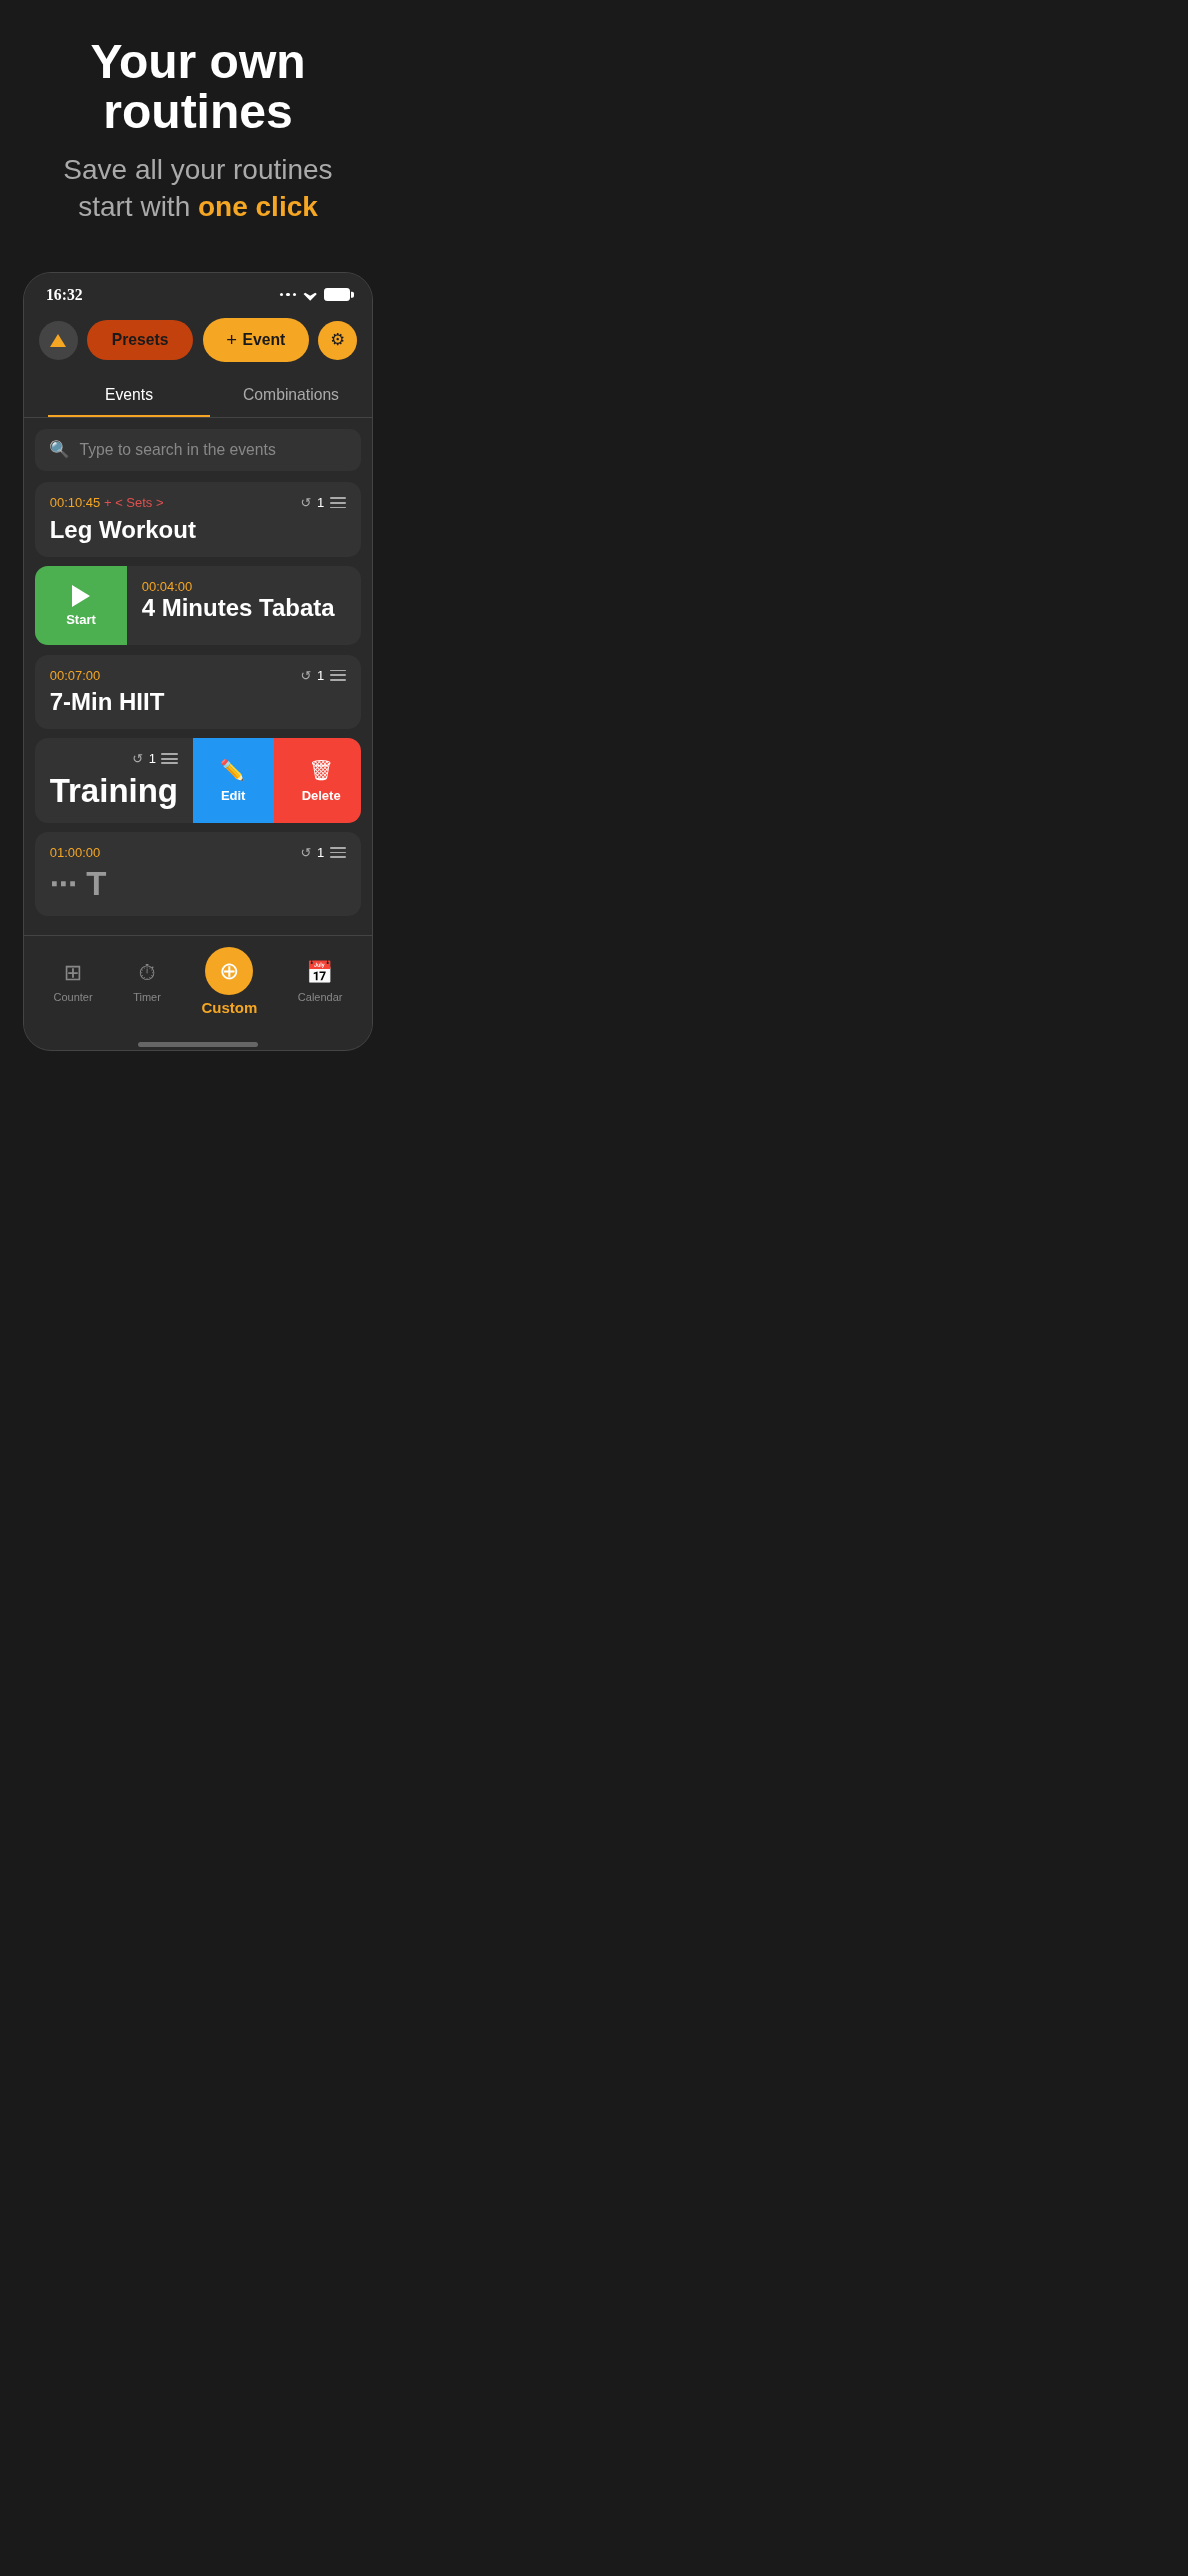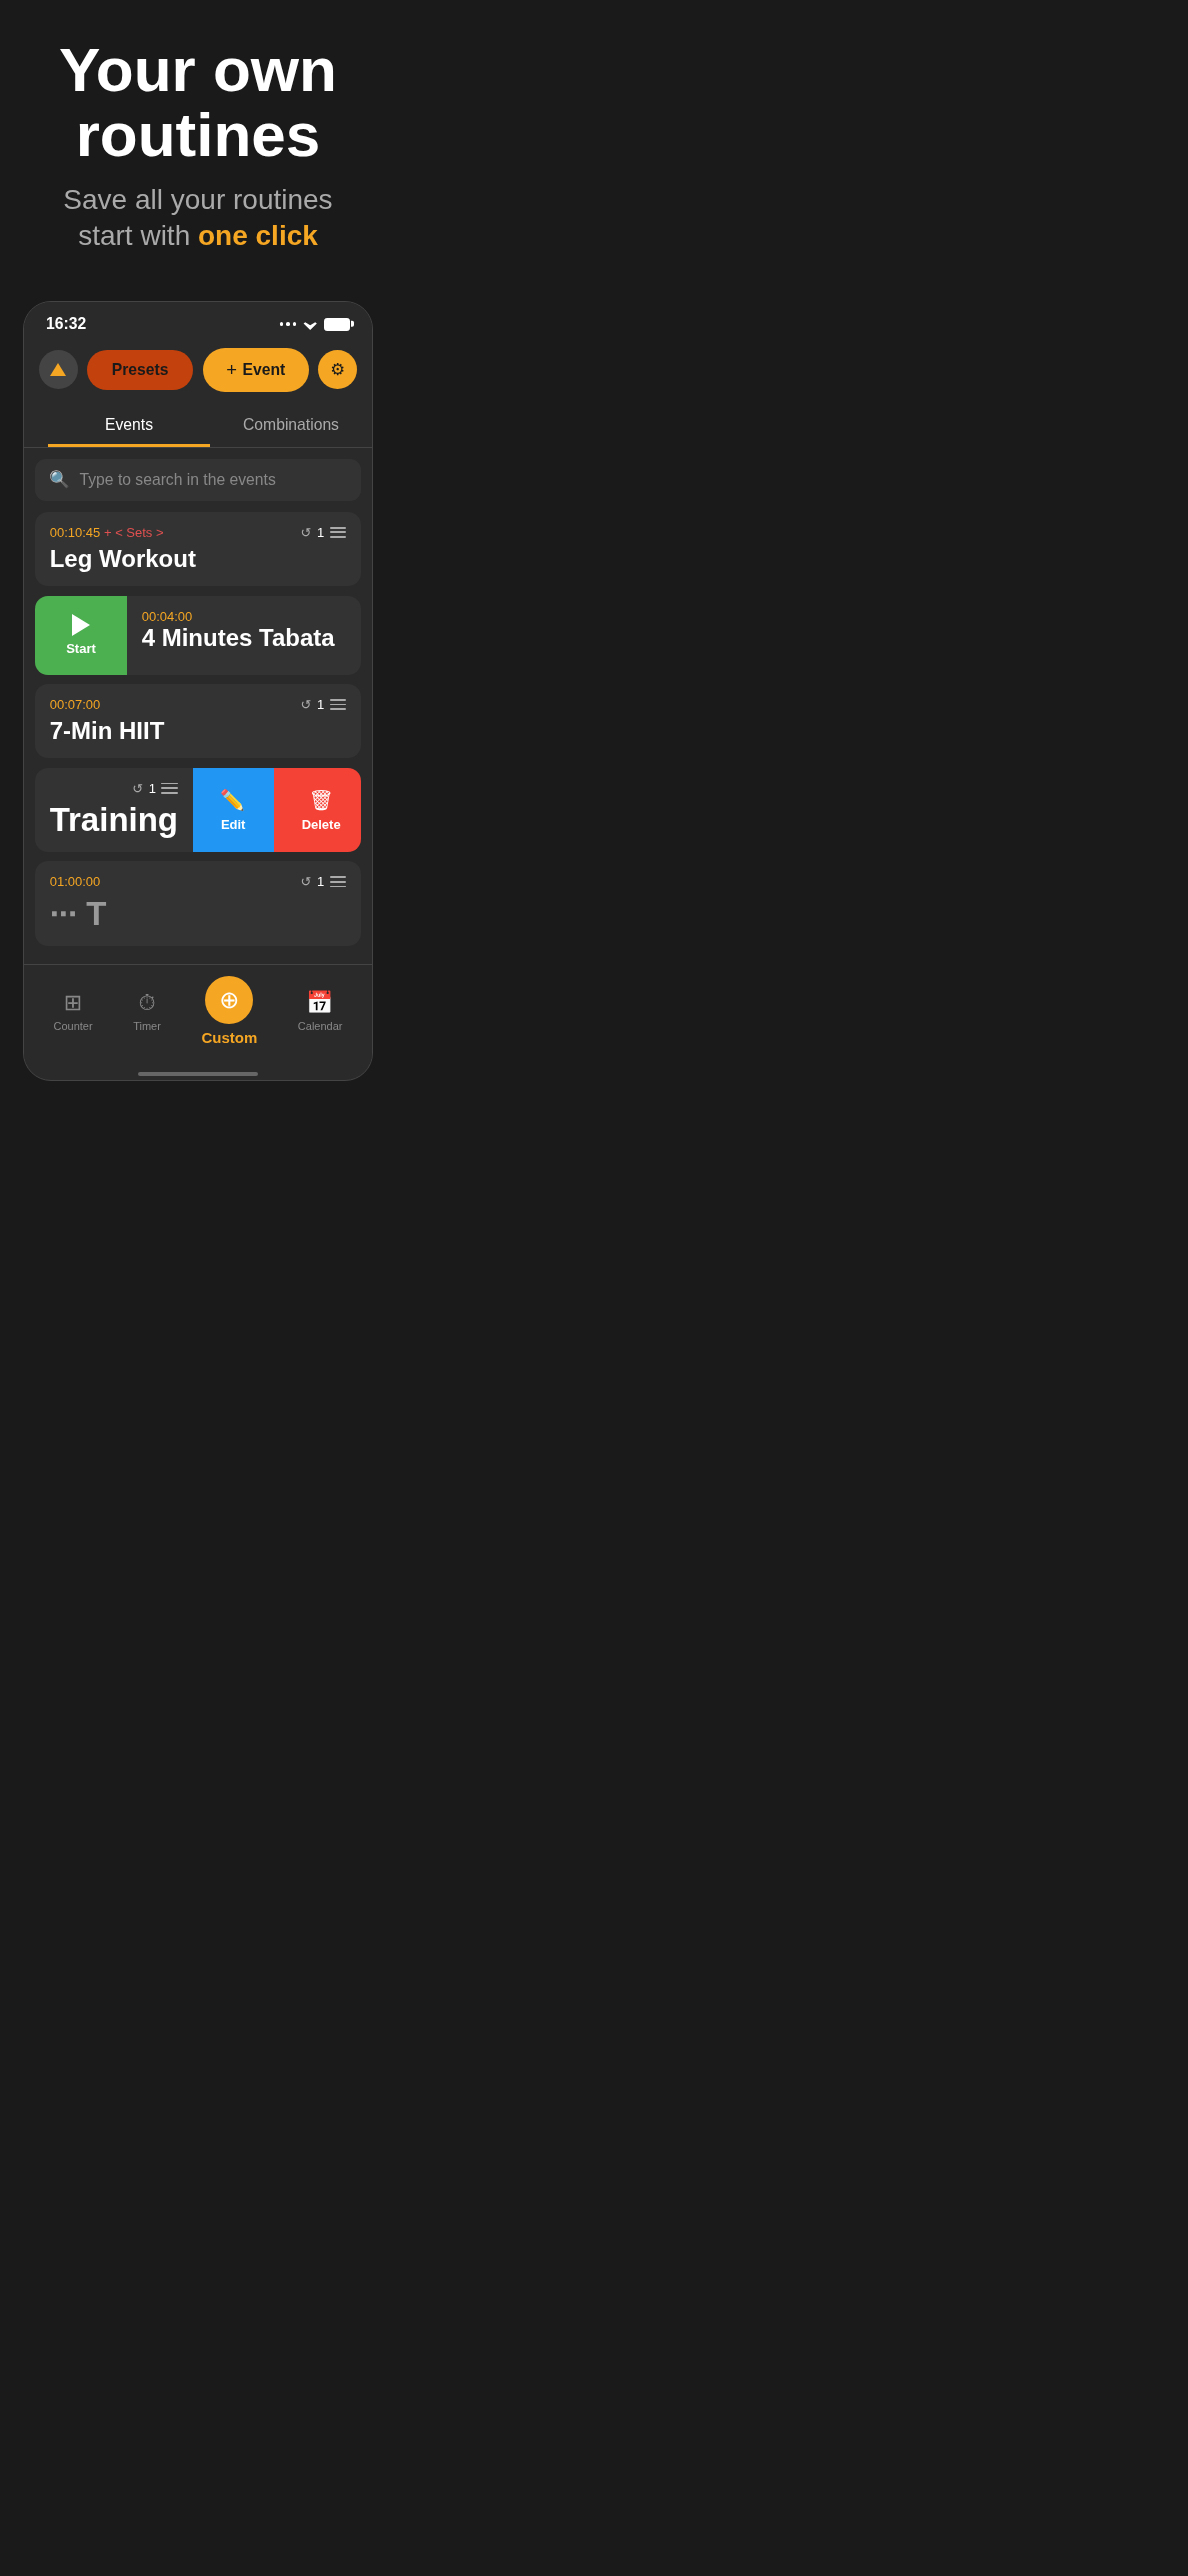--- a/index.html
+++ b/index.html
@@ -12,21 +12,21 @@
       overflow-x: hidden;
     }
 
     
     .hero {
       background: #1a1a1a;
       text-align: center;
       padding: 37px 28px 28px;
     }
     .hero-title {
-      font-size: 62px;
+      font-size: 48px;
       font-weight: 900;
       color: #fff;
       line-height: 1.05;
       margin-bottom: 14.7px;
     }
     .hero-subtitle {
       font-size: 28px;
       color: #aaa;
       font-weight: 400;
       line-height: 1.3;
@@ -45,20 +45,21 @@
       border: 0.9px solid #444;
     }
 
     
     .status-bar {
       display: flex;
       justify-content: space-between;
       align-items: center;
       padding: 13px 22px 7.4px;
       background: #2a2a2a;
+      font-family: Liberation Serif, serif;
     }
     .status-time {
       font-size: 15.7px;
       font-weight: 600;
       color: #fff;
     }
     .status-icons {
       display: flex;
       align-items: center;
       gap: 5.5px;

